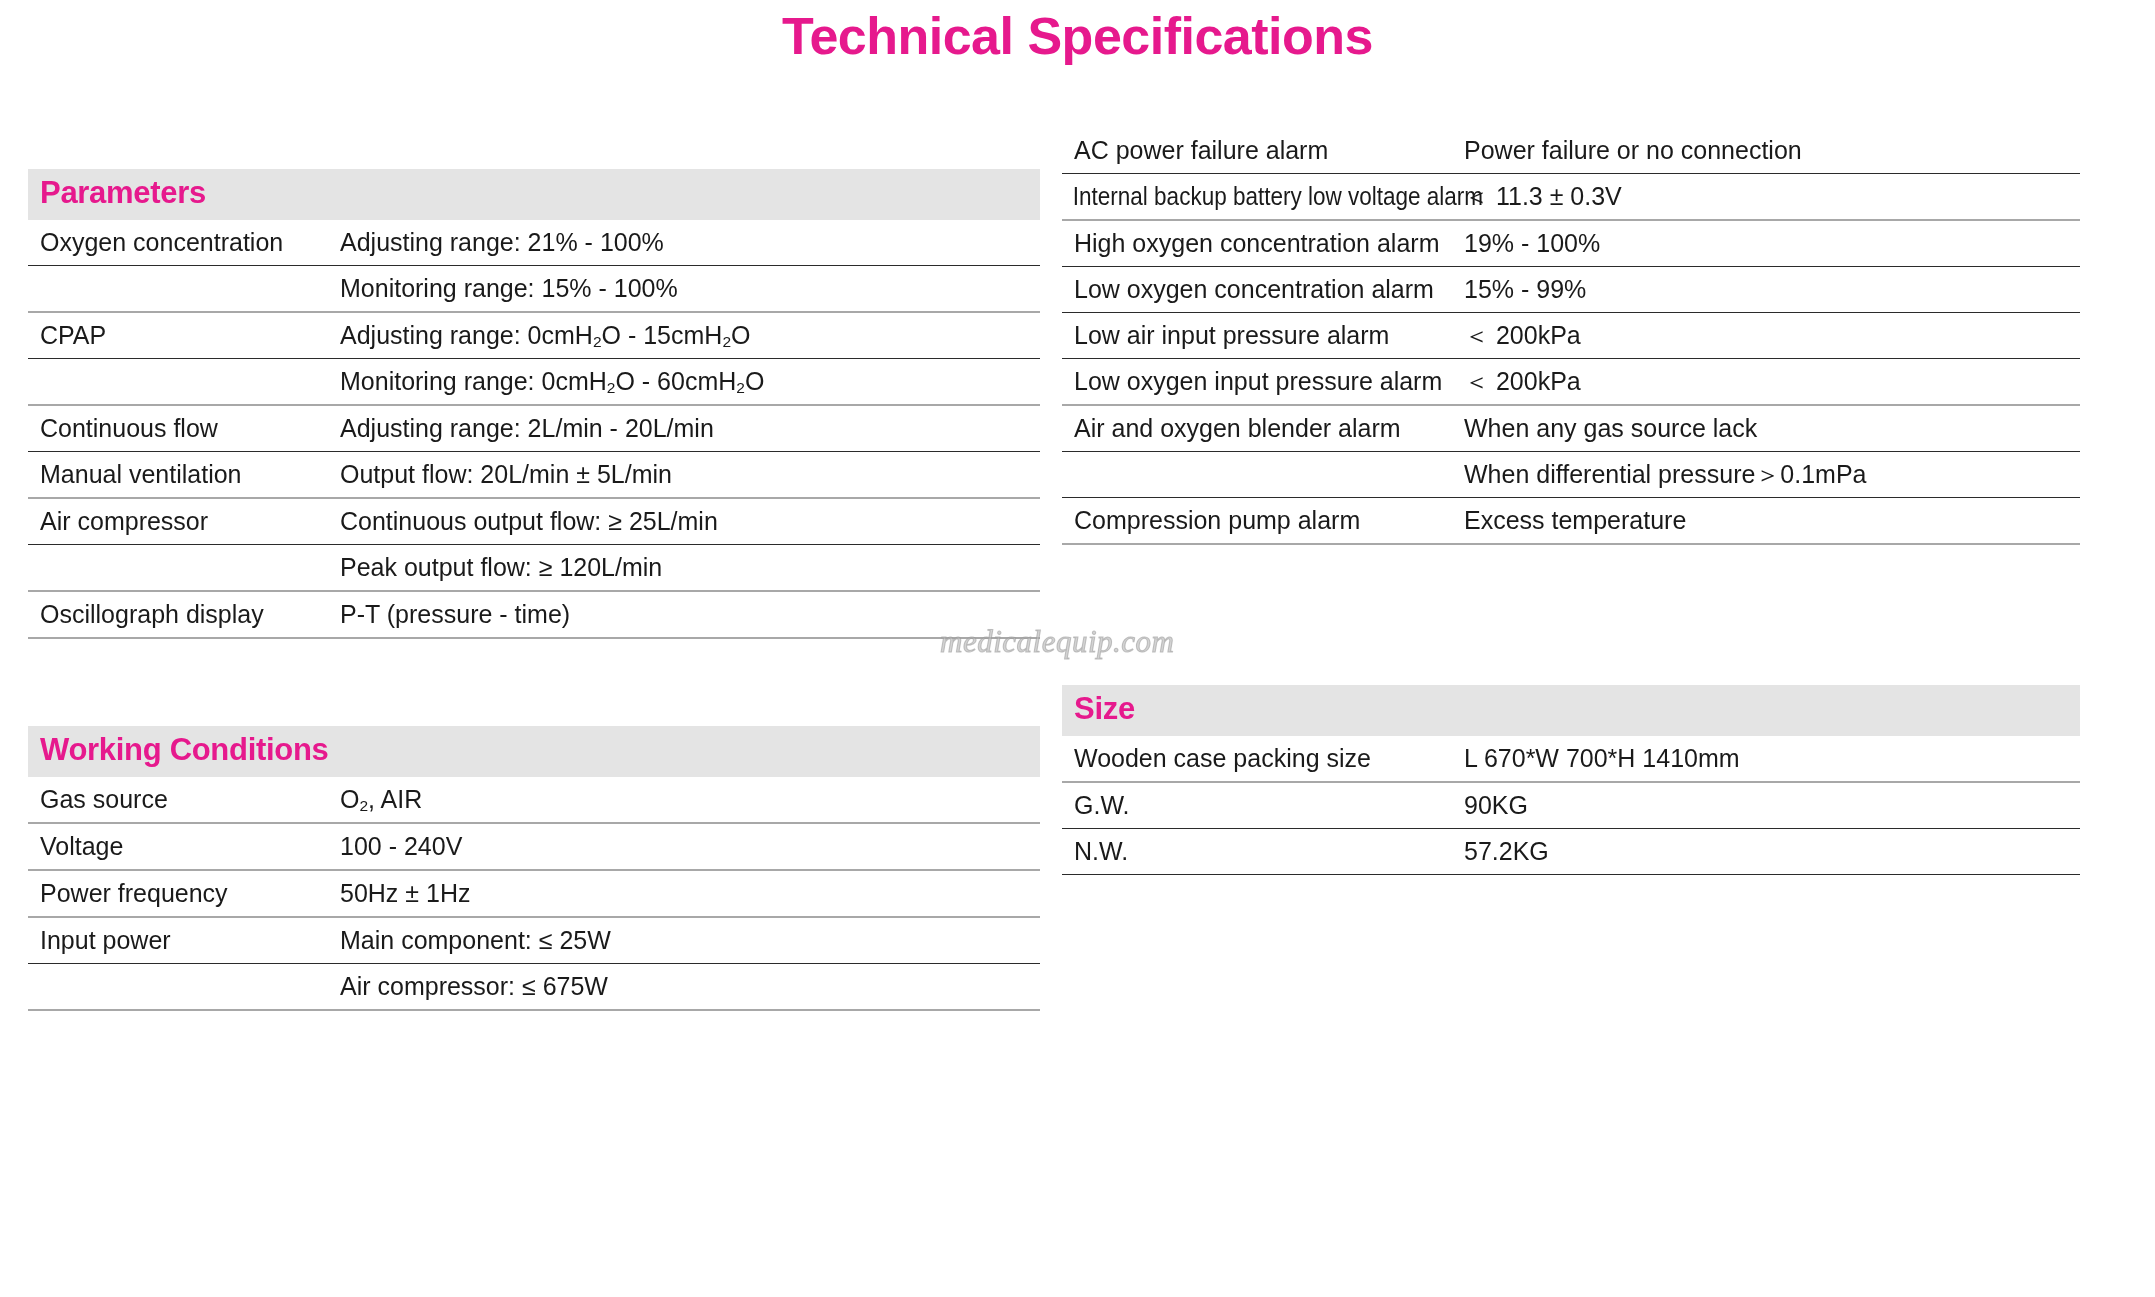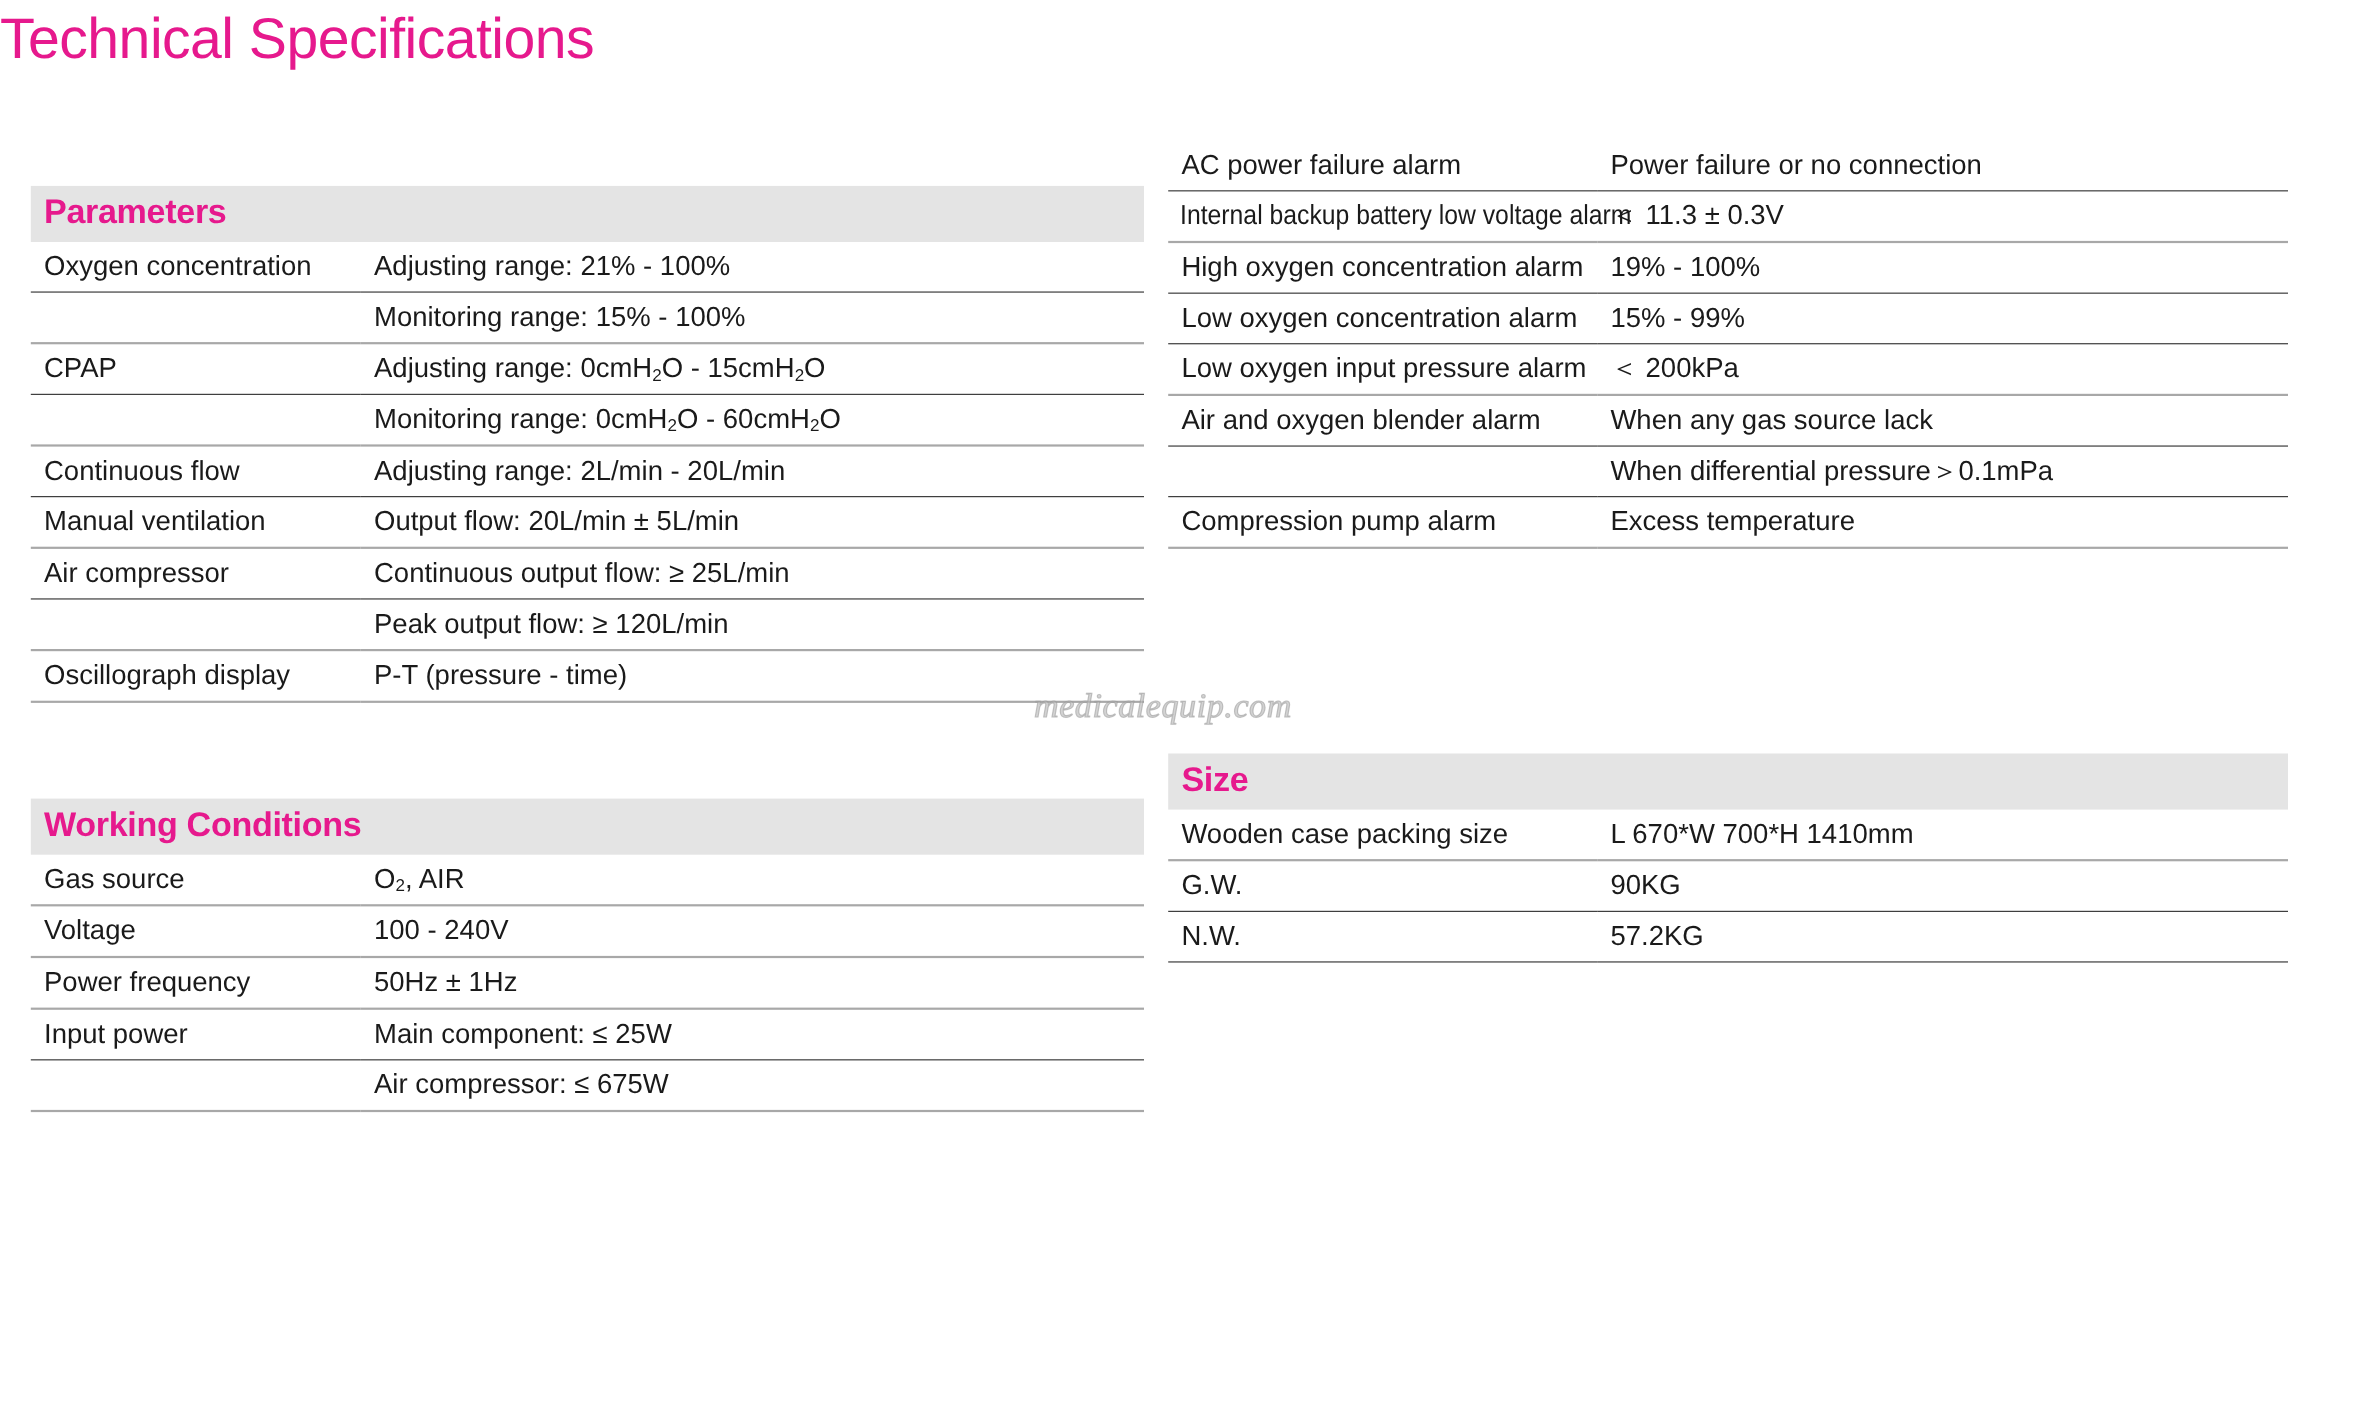--- a/index.html
+++ b/index.html
@@ -9,24 +9,24 @@
     width: 2155px;
     height: 1297px;
     background: #ffffff;
     font-family: "Liberation Sans", "DejaVu Sans", sans-serif;
     overflow: hidden;
     position: relative;
   }
 
   
   .page-title {
-    text-align: left;
+    text-align: center;
     color: #e6198d;
     font-size: 52px;
-    font-weight: normal;
+    font-weight: bold;
     letter-spacing: -0.5px;
     padding-top: 8px;
     line-height: 1.1;
   }
 
   
   .sheet {
     position: absolute;
     top: 128px;
     left: 0;
@@ -180,20 +180,24 @@
               <td class="v small">＜ 11.3 ± 0.3V</td>
             </tr>
             <tr class="sep-thin">
               <td class="k">High oxygen concentration alarm</td>
               <td class="v">19% - 100%</td>
             </tr>
             <tr class="sep-thin">
               <td class="k">Low oxygen concentration alarm</td>
               <td class="v">15% - 99%</td>
             </tr>
+            <tr class="sep-thin">
+              <td class="k">Low air input pressure alarm</td>
+              <td class="v">＜ 200kPa</td>
+            </tr>
             <tr class="sep-thick">
               <td class="k">Low oxygen input pressure alarm</td>
               <td class="v">＜ 200kPa</td>
             </tr>
             <tr class="sep-thin">
               <td class="k">Air and oxygen blender alarm</td>
               <td class="v">When any gas source lack</td>
             </tr>
             <tr class="sep-thin">
               <td class="k"></td>

